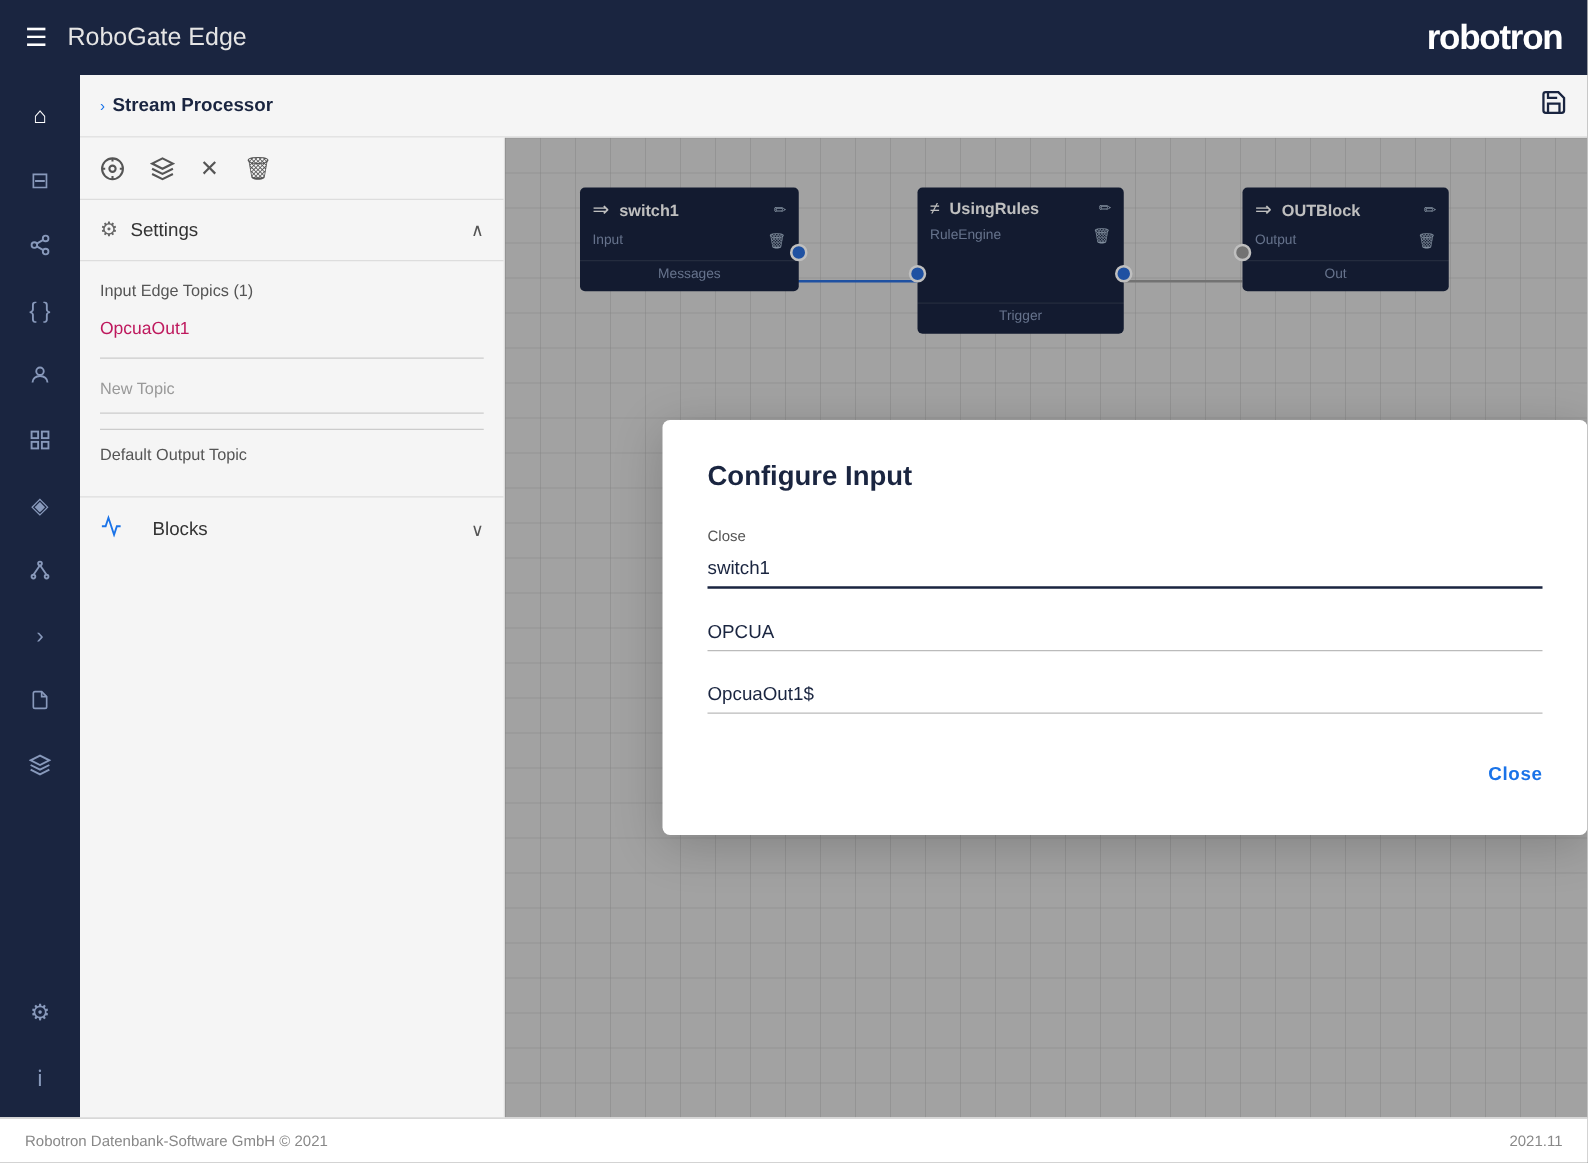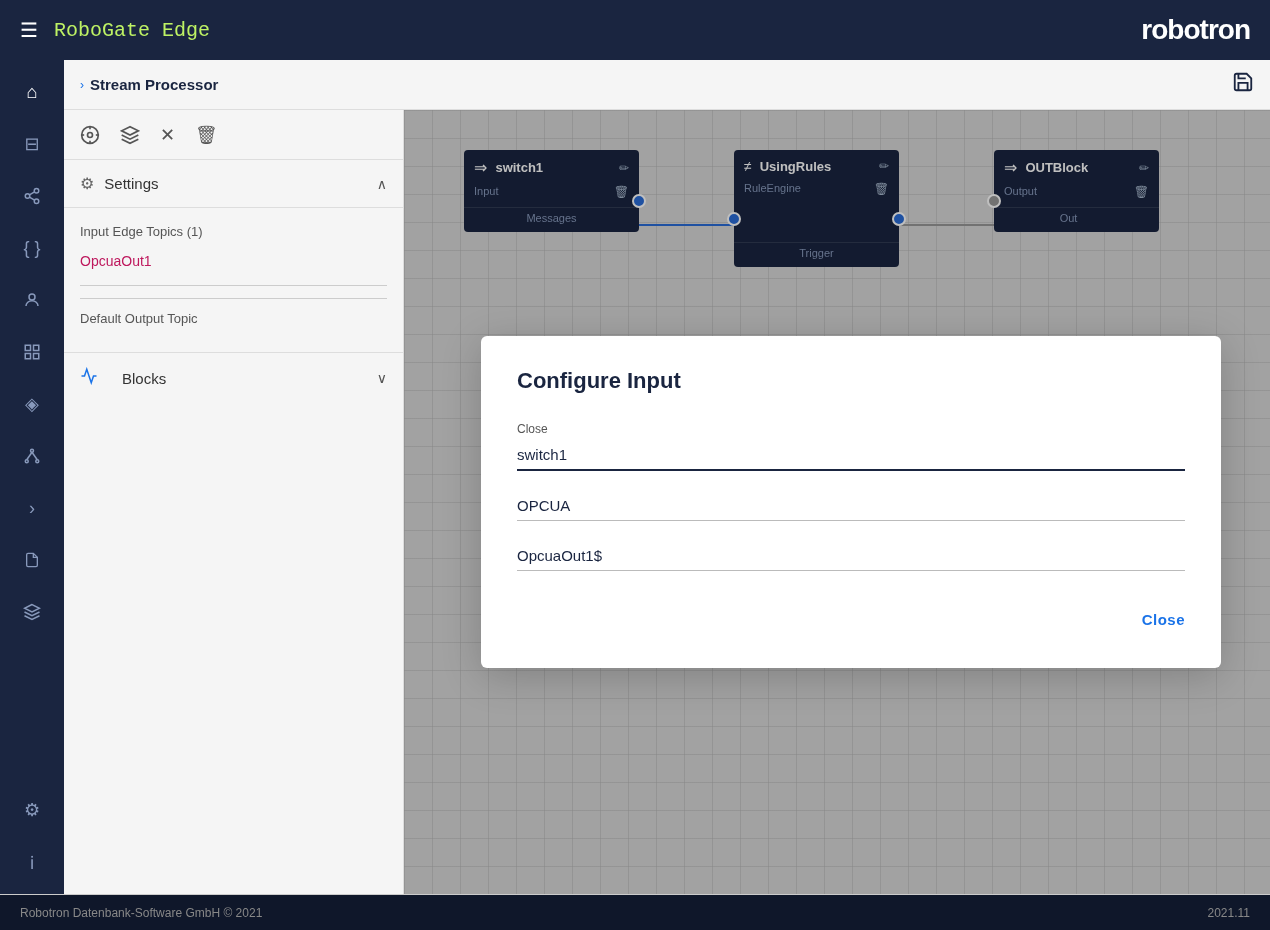--- a/index.html
+++ b/index.html
@@ -10,21 +10,21 @@
       height: 60px;
       background: #1a2540;
       display: flex;
       align-items: center;
       padding: 0 20px;
       justify-content: space-between;
       flex-shrink: 0;
     }
     .topbar-left { display: flex; align-items: center; gap: 16px; }
     .topbar-menu-icon { color: #fff; font-size: 20px; cursor: pointer; }
-    .topbar-title { color: #bef264; font-size: 20px; font-weight: 500; font-family: Liberation Mono, monospace; }
+    .topbar-title { color: #e5e5e5; font-size: 20px; font-weight: 500; }
     .topbar-logo { color: #fff; font-size: 28px; font-weight: 700; letter-spacing: -1px; }
 
     
     .main-layout {
       display: flex;
       flex: 1;
       overflow: hidden;
     }
 
     
@@ -206,39 +206,39 @@
     .flow-connections {
       position: absolute;
       top: 0; left: 0;
       width: 100%; height: 100%;
       pointer-events: none;
     }
 
     
     .footer-bar {
       height: 36px;
-      background: #0f172a;
+      background: #ffffff;
       border-top: 1px solid #ccc;
       display: flex;
       align-items: center;
       justify-content: space-between;
       padding: 0 20px;
       font-size: 12px;
       color: #888;
       flex-shrink: 0;
     }
 
     
     .modal-overlay {
       position: absolute;
       top: 0; left: 0; right: 0; bottom: 0;
       background: rgba(0,0,0,0.25);
       display: flex;
       align-items: center;
-      justify-content: center;
+      justify-content: flex-end;
       z-index: 100;
       padding-left: 28px;
     }
     .modal {
       background: #fff;
       border-radius: 6px;
       padding: 32px 36px;
       width: 740px;
       box-shadow: 0 8px 40px rgba(0,0,0,0.2);
       position: relative;
@@ -403,20 +403,21 @@
             <span class="gear-icon">⚙</span>
             <span class="section-header-label">Settings</span>
           </div>
           <span class="section-chevron">∧</span>
         </div>
 
         <div class="panel-content">
           <div class="panel-section-title">Input Edge Topics (1)</div>
           <a class="panel-link">OpcuaOut1</a>
           <hr class="panel-divider">
+          <div class="panel-input-placeholder">New Topic</div>
           <hr class="panel-divider">
           <div class="panel-section-title">Default Output Topic</div>
         </div>
 
         <div class="blocks-section">
           <div class="blocks-left">
             <span class="chart-icon">
               <svg width="18" height="18" viewBox="0 0 24 24" fill="none" stroke="#1a73e8" stroke-width="2">
                   <polyline points="22 12 18 12 15 21 9 3 6 12 2 12"></polyline>
                 </svg>

